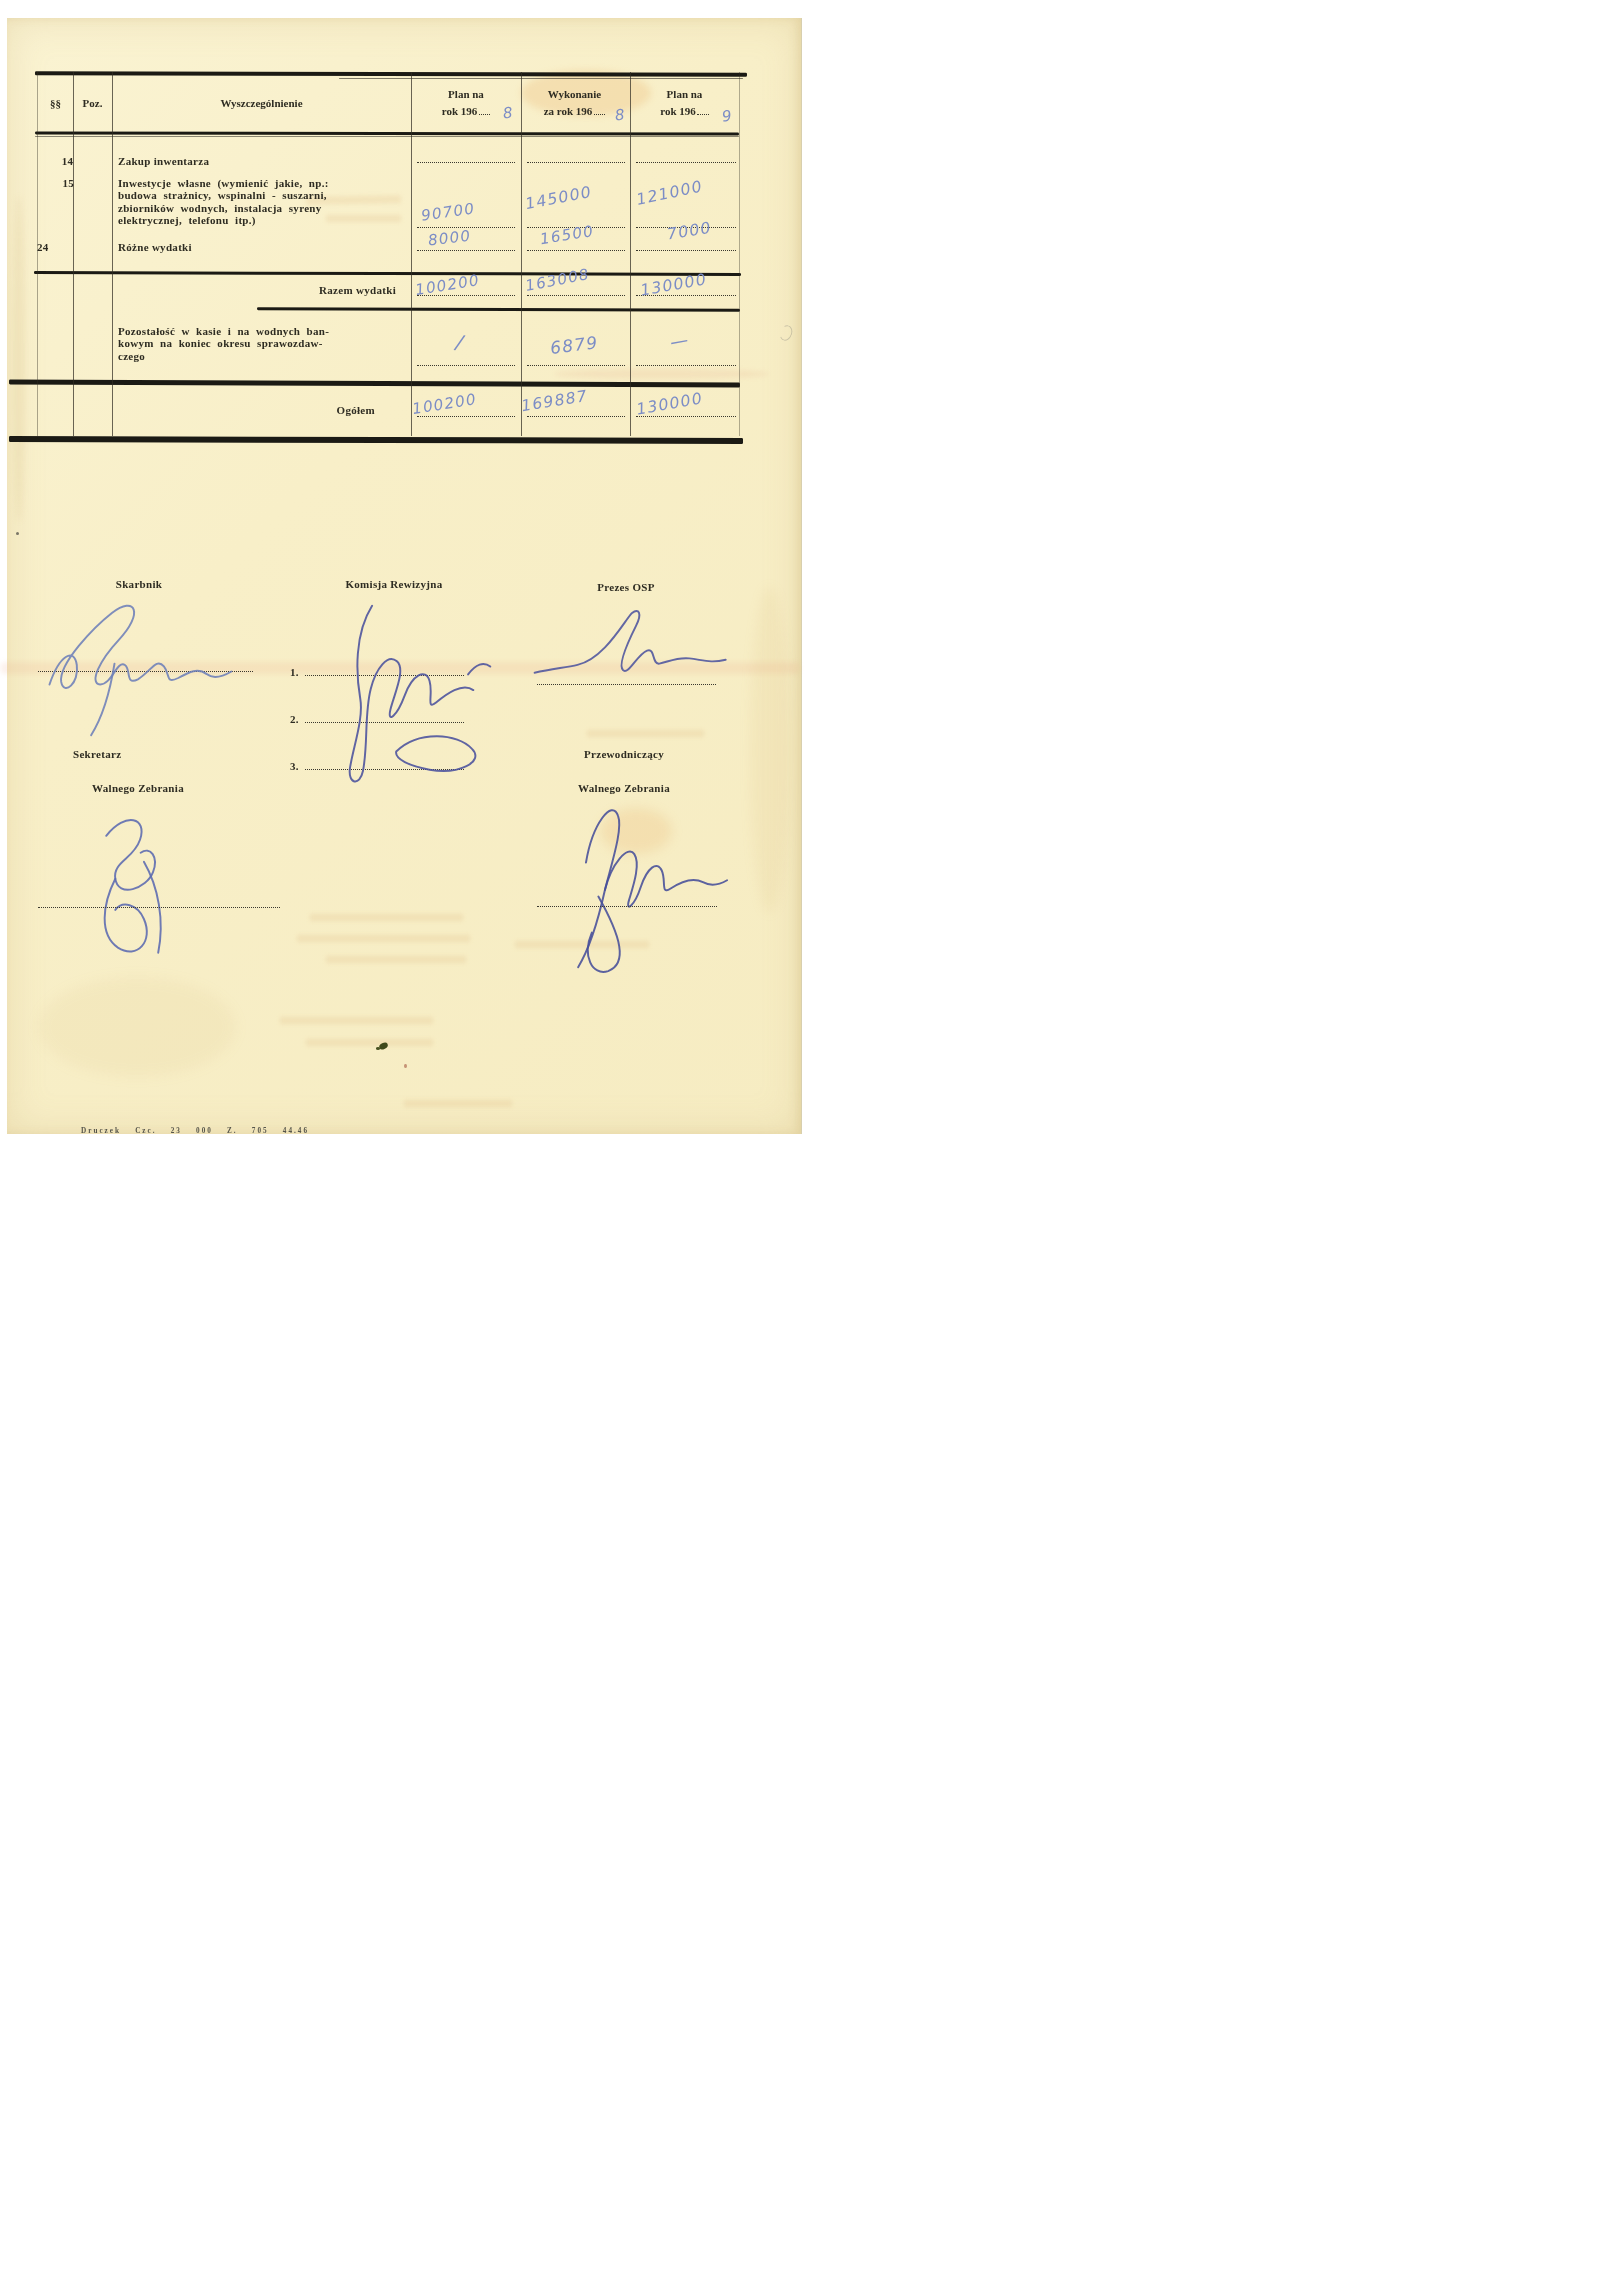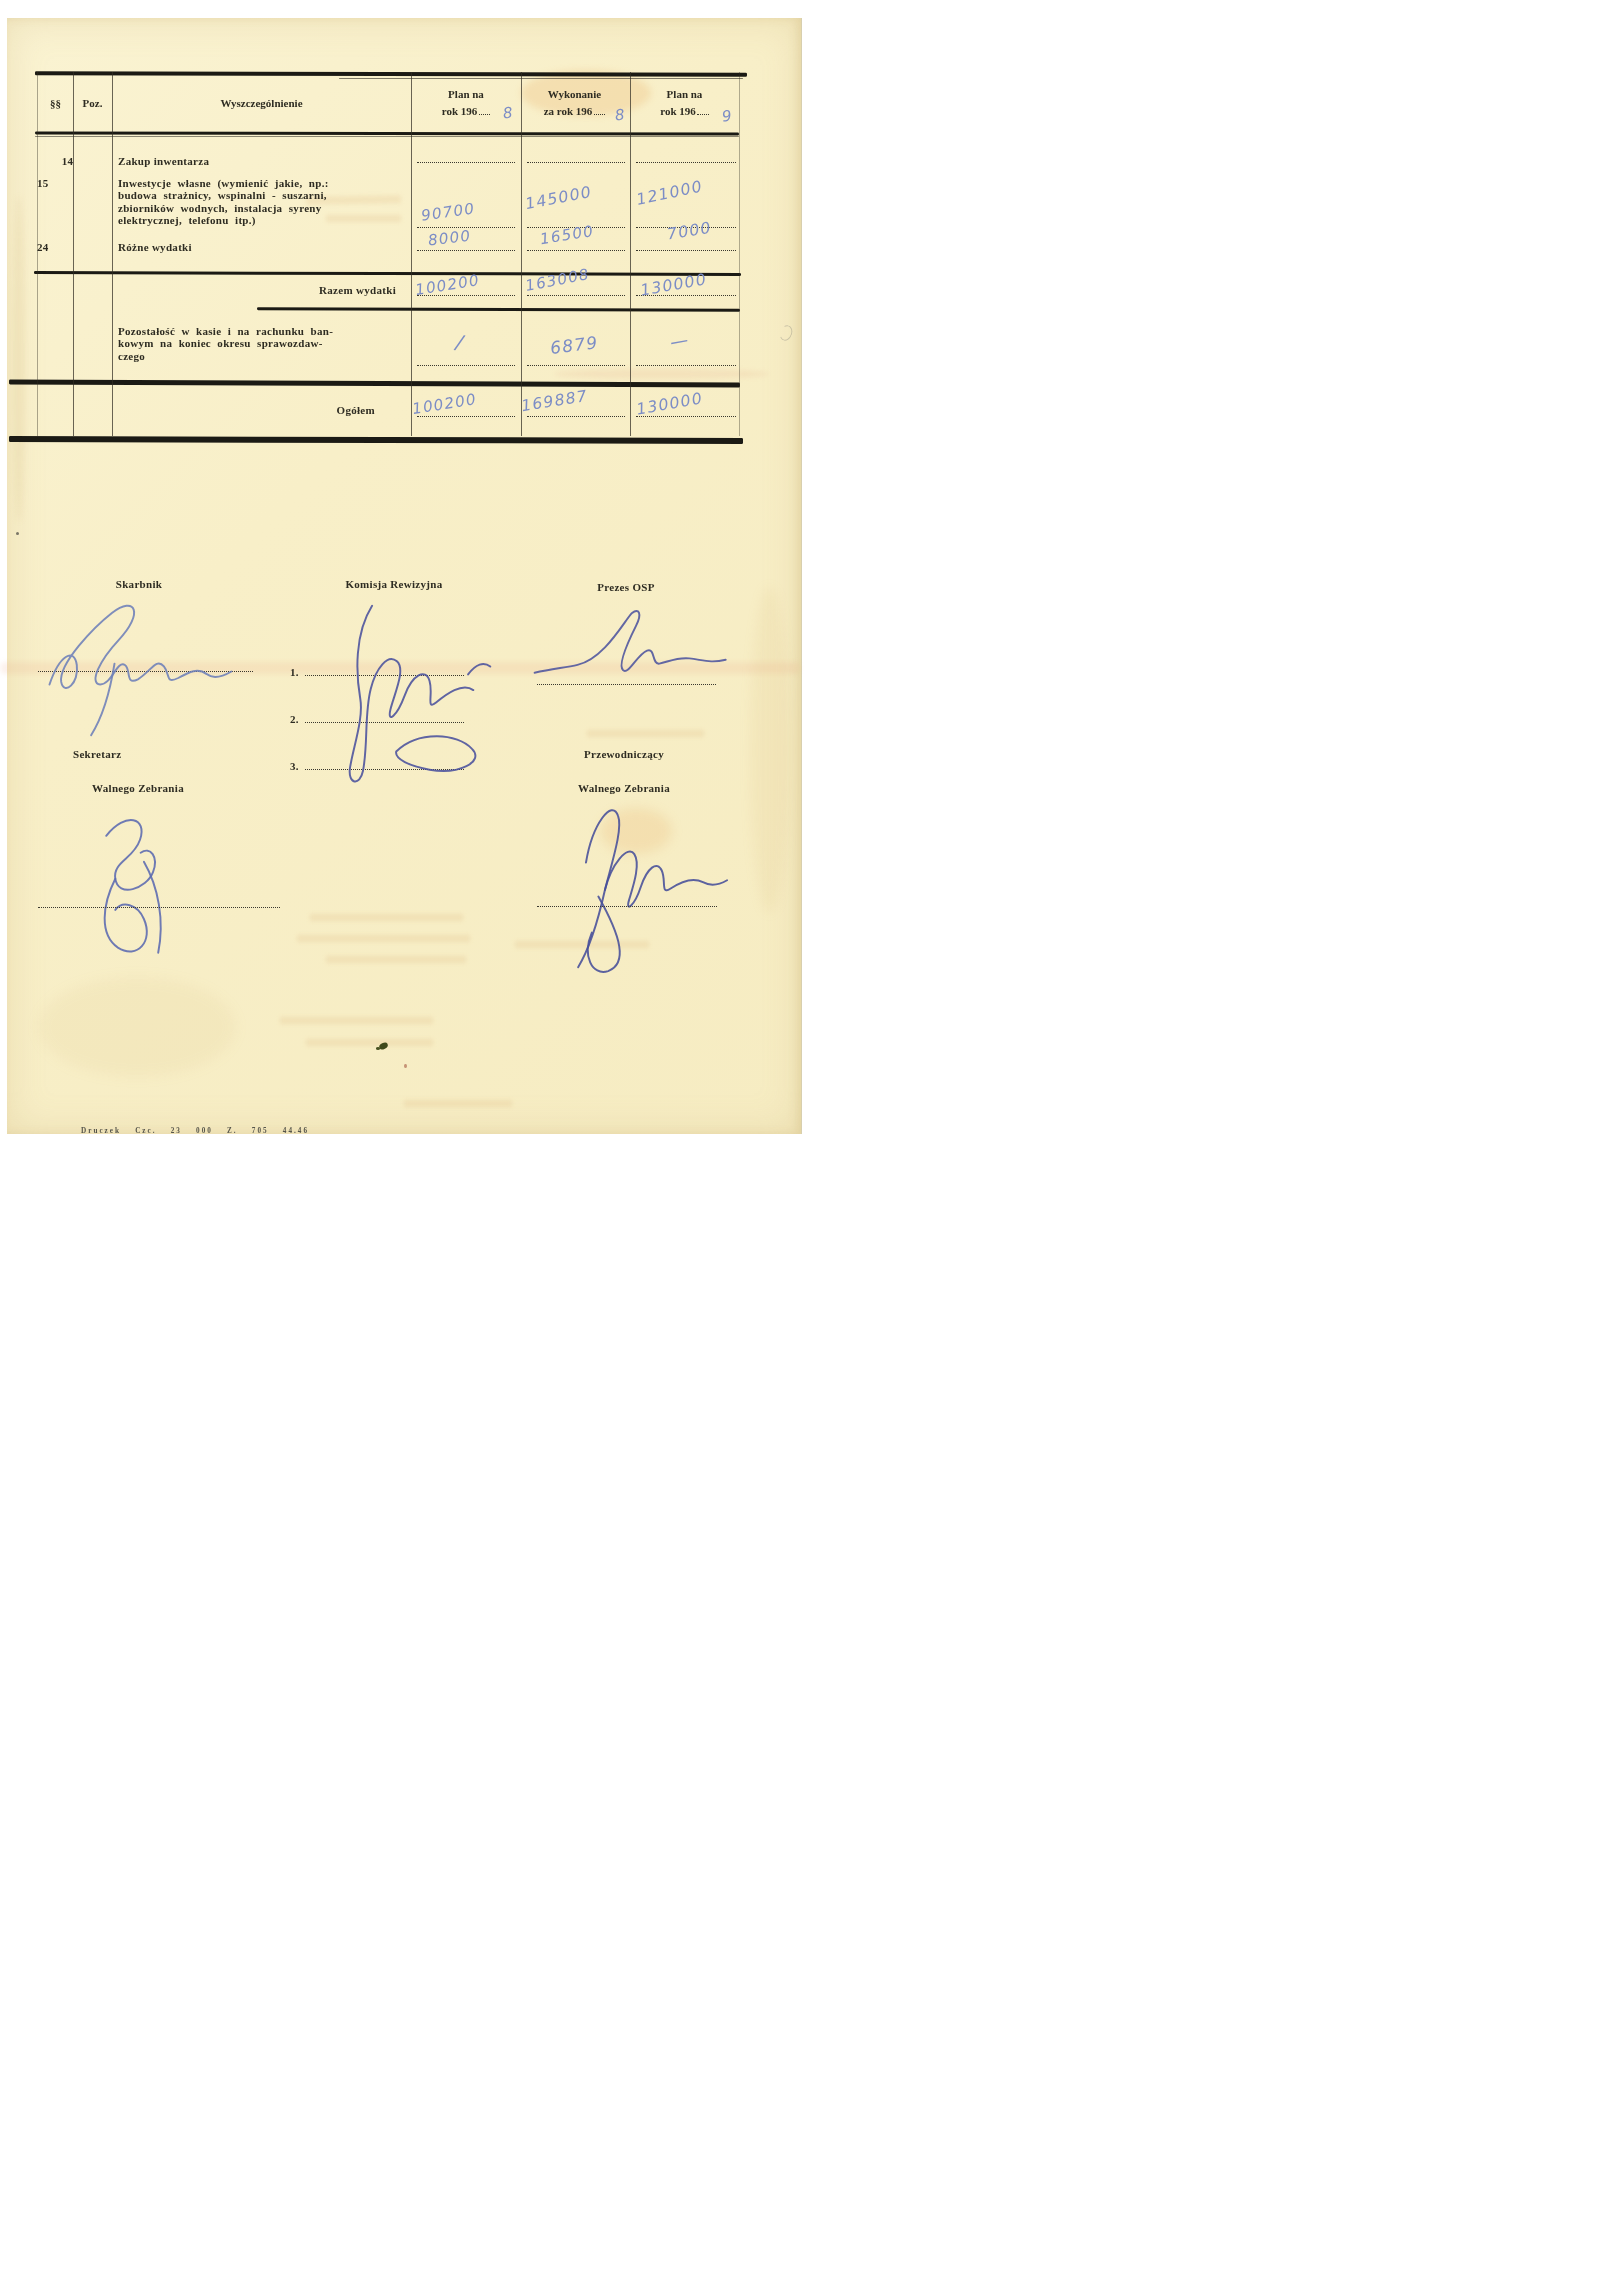--- a/index.html
+++ b/index.html
@@ -94,21 +94,21 @@
 <span class="hw" style="left:503px;top:104px;font-size:15px;transform:rotate(-6deg);">8</span>
 <span class="hw" style="left:615px;top:106px;font-size:15px;transform:rotate(-6deg);">8</span>
 <span class="hw" style="left:722px;top:107px;font-size:15px;transform:rotate(-8deg);">9</span>
 
 <div class="print" style="left:37px;top:155px;width:37px;text-align:center;padding-left:12px;">14</div>
 <div class="print" style="left:118px;top:155px;">Zakup inwentarza</div>
 <div class="dot" style="left:417px;top:162px;width:98px;"></div>
 <div class="dot" style="left:527px;top:162px;width:98px;"></div>
 <div class="dot" style="left:636px;top:162px;width:100px;"></div>
 
-<div class="print" style="left:37px;top:177px;width:37px;text-align:left;">15</div>
+<div class="print" style="left:37px;top:177px;width:37px;text-align:right;">15</div>
 <div class="print spec" style="left:118px;top:177px;width:289px;">Inwestycje własne (wymienić jakie, np.:
 budowa strażnicy, wspinalni - suszarni,
 zbiorników wodnych, instalacja syreny
 elektrycznej, telefonu itp.)</div>
 <div class="dot" style="left:417px;top:227px;width:98px;"></div>
 <div class="dot" style="left:527px;top:227px;width:98px;"></div>
 <div class="dot" style="left:636px;top:227px;width:100px;"></div>
 <span class="hw" style="left:421px;top:203px;font-size:15px;transform:rotate(-8deg);">90700</span>
 <span class="hw" style="left:525px;top:189px;font-size:15.6px;transform:rotate(-11deg);">145000</span>
 <span class="hw" style="left:636px;top:184px;font-size:15.6px;transform:rotate(-12deg);">121000</span>
@@ -123,21 +123,21 @@
 <span class="hw" style="left:667px;top:222px;font-size:15.6px;transform:rotate(-9deg);">7000</span>
 
 <div class="print" style="left:215px;top:284px;width:181px;text-align:right;">Razem wydatki</div>
 <div class="dot" style="left:417px;top:295px;width:98px;"></div>
 <div class="dot" style="left:527px;top:295px;width:98px;"></div>
 <div class="dot" style="left:636px;top:295px;width:100px;"></div>
 <span class="hw" style="left:415px;top:276px;font-size:15px;transform:rotate(-9deg);">100200</span>
 <span class="hw" style="left:525px;top:271px;font-size:15px;transform:rotate(-11deg);">163008</span>
 <span class="hw" style="left:640px;top:276px;font-size:15.6px;transform:rotate(-10deg);">130000</span>
 
-<div class="print spec" style="left:118px;top:325px;width:293px;">Pozostałość w kasie i na rachunku ban-
+<div class="print spec" style="left:118px;top:325px;width:293px;">Pozostałość w kasie i na wodnych ban-
 kowym na koniec okresu sprawozdaw-
 czego</div>
 <div class="dot" style="left:417px;top:365px;width:98px;"></div>
 <div class="dot" style="left:527px;top:365px;width:98px;"></div>
 <div class="dot" style="left:636px;top:365px;width:100px;"></div>
 <span class="hw" style="left:456px;top:331px;font-size:19.6px;transform:rotate(8deg);">/</span>
 <span class="hw" style="left:550px;top:335px;font-size:17px;transform:rotate(-7deg);">6879</span>
 <span class="hw" style="left:670px;top:330px;font-size:18px;transform:rotate(-10deg);">—</span>
 
 <div class="print" style="left:196px;top:404px;width:179px;text-align:right;">Ogółem</div>

